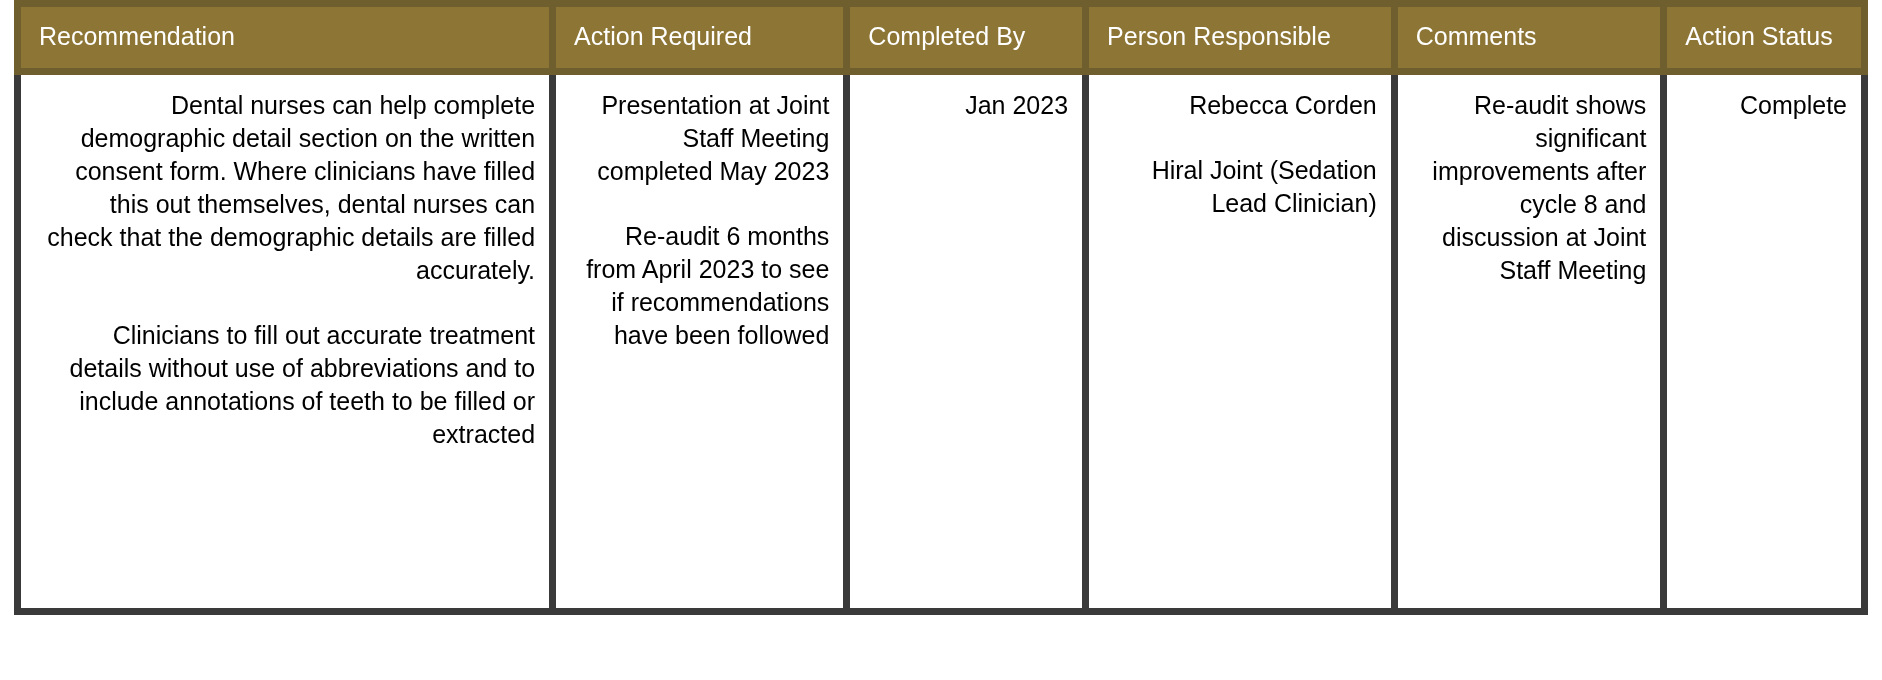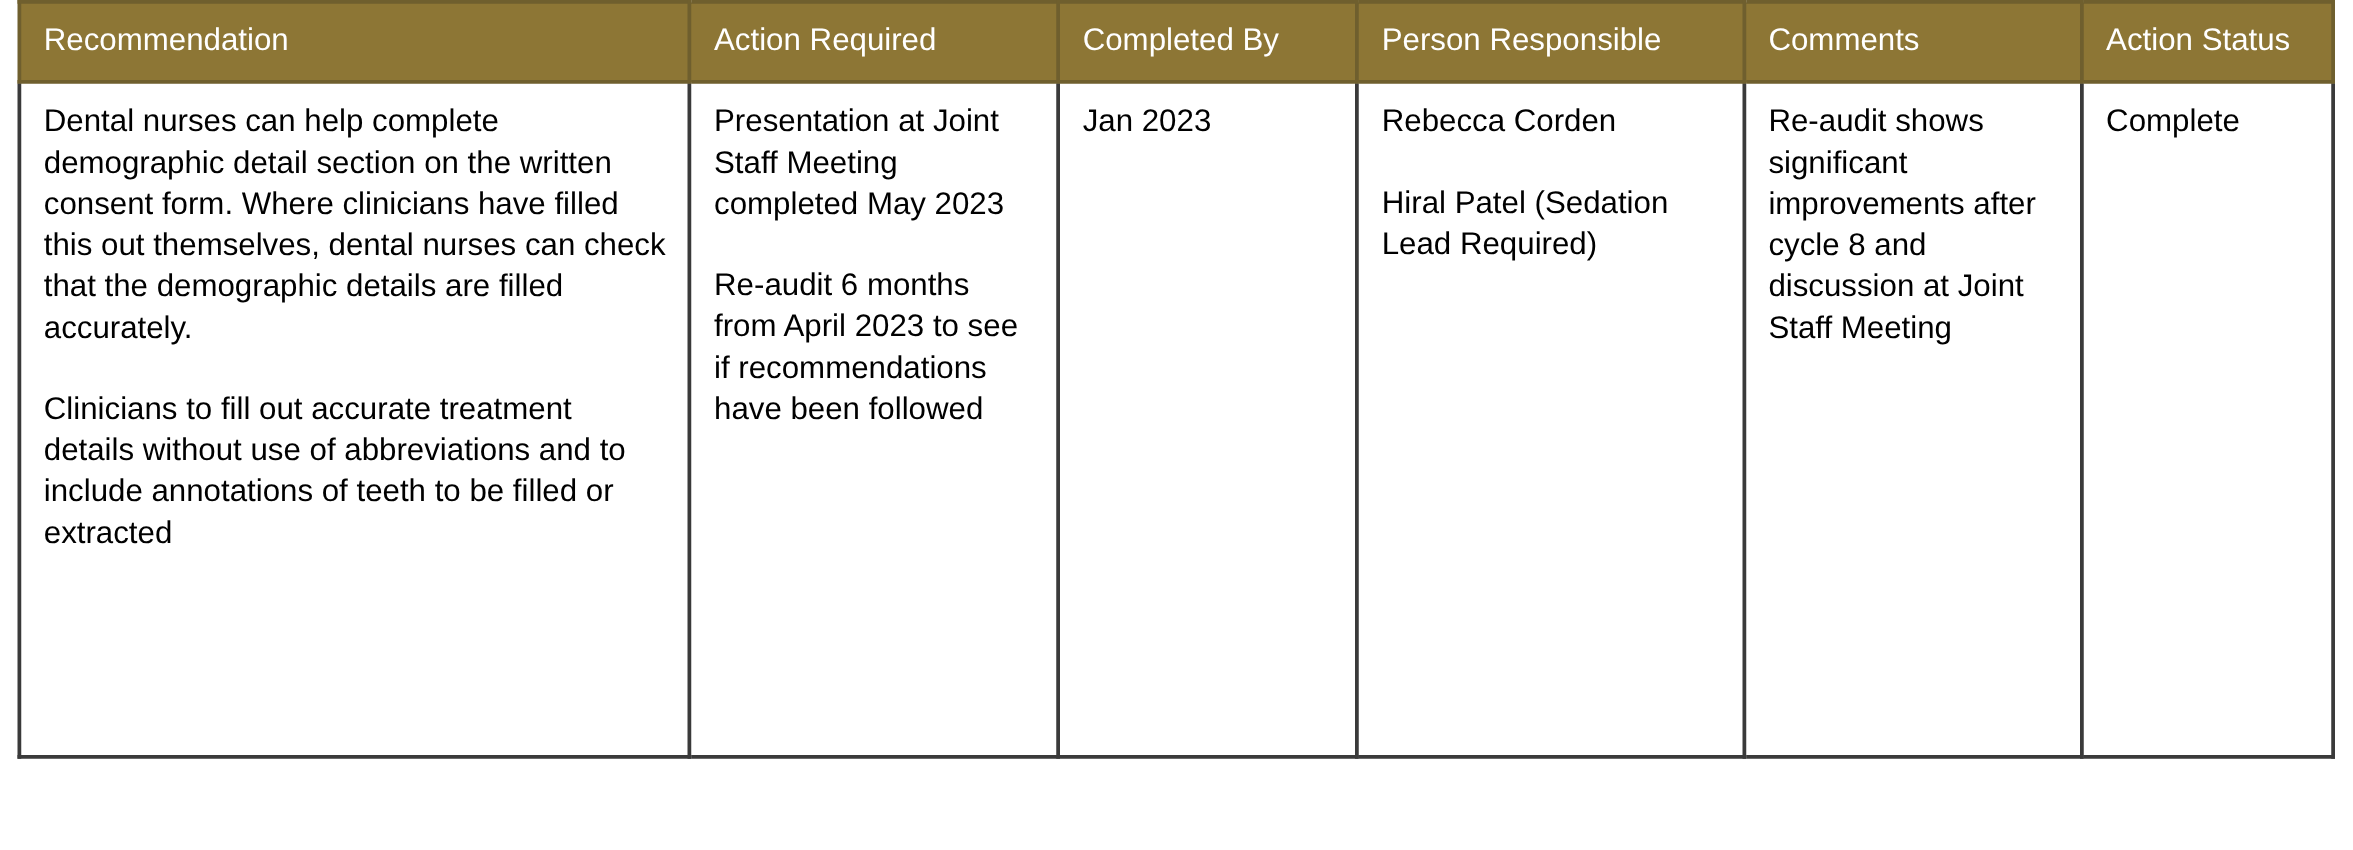--- a/index.html
+++ b/index.html
@@ -27,21 +27,21 @@
     color: #000;
   }
   table.action-plan {
     border-collapse: collapse;
     table-layout: fixed;
     width: 1854px;
     background: #ffffff;
   }
   table.action-plan th,
   table.action-plan td {
-    border: 3px solid #4c1d95;
+    border: 7px solid #4c1d95;
     vertical-align: top;
     padding: 22px 14px 12px 18px;
     box-sizing: border-box;
   }
   table.action-plan thead th {
     background: #8d7635;
     color: #ffffff;
     text-align: left;
     font-weight: normal;
     font-size: 25px;
@@ -50,20 +50,21 @@
     padding-bottom: 16px;
     border-color: #6f5f2e;
   }
   table.action-plan tbody td {
     font-size: 25px;
     line-height: 1.32;
     color: #000000;
     border-color: #3a3a3a;
     padding-top: 14px;
     height: 540px;
+    text-align: right;
   }
   .cell-para {
     margin: 0 0 0 0;
   }
   .cell-para + .cell-para {
     margin-top: 1.25em;
   }
   .col-recommendation { width: 520px; }
   .col-action         { width: 286px; }
   .col-completed      { width: 232px; }
@@ -96,21 +97,21 @@
         </td>
         <td class="col-action">
           <p class="cell-para">Presentation at Joint Staff Meeting completed May 2023</p>
           <p class="cell-para">Re-audit 6 months from April 2023 to see if recommendations have been followed</p>
         </td>
         <td class="col-completed">
           <p class="cell-para">Jan 2023</p>
         </td>
         <td class="col-person">
           <p class="cell-para">Rebecca Corden</p>
-          <p class="cell-para">Hiral Patel (Sedation Lead Required)</p>
+          <p class="cell-para">Hiral Joint (Sedation Lead Clinician)</p>
         </td>
         <td class="col-comments">
           <p class="cell-para">Re-audit shows significant improvements after cycle 8 and discussion at Joint Staff Meeting</p>
         </td>
         <td class="col-status">
           <p class="cell-para">Complete</p>
         </td>
       </tr>
     </tbody>
   </table>

